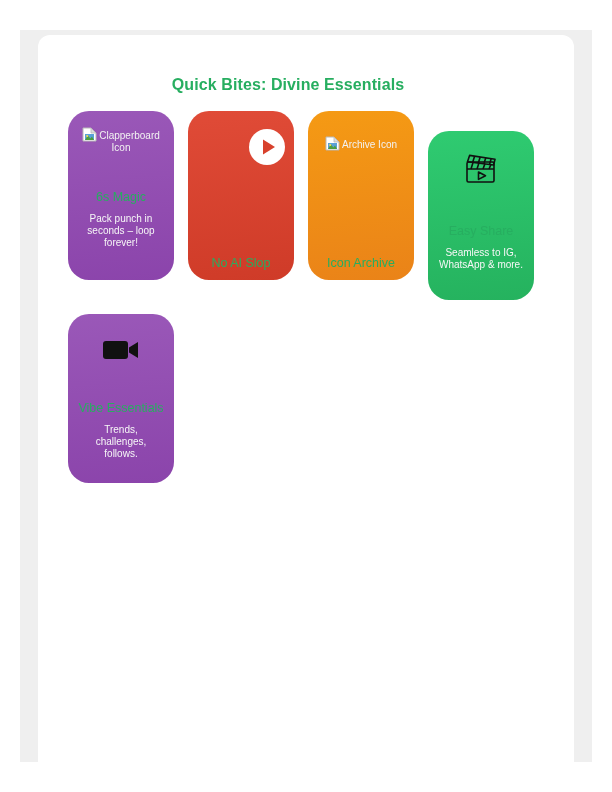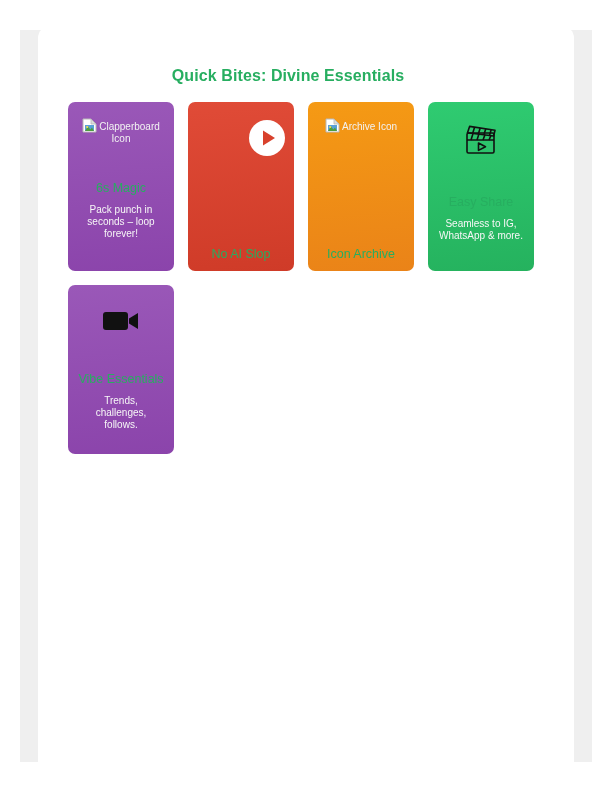--- a/index.html
+++ b/index.html
@@ -20,21 +20,21 @@
     position: absolute;
     left: 20px;
     top: 30px;
     width: 572px;
     height: 732px;
     background: #efefef;
   }
   .page-sheet {
     position: absolute;
     left: 38px;
-    top: 26px;
+    top: 35px;
     width: 536px;
     height: 750px;
     background: #ffffff;
     border-top-left-radius: 12px;
     border-top-right-radius: 12px;
     overflow: hidden;
   }
 
   
   .section-title {
@@ -56,54 +56,54 @@
     top: 76px;
     width: 500px;
     display: flex;
     flex-wrap: wrap;
     gap: 14px 14px;
   }
 
   .feature-card {
     width: 106px;
     height: 169px;
-    border-radius: 7px;
+    border-radius: 21px;
     box-sizing: border-box;
     padding: 14px 8px 10px 8px;
     display: flex;
     flex-direction: column;
     align-items: center;
     text-align: center;
     position: relative;
     overflow: hidden;
   }
   .feature-card.purple  { background: linear-gradient(175deg, #9a58b8 0%, #8b44ab 100%); }
   .feature-card.red     { background: linear-gradient(175deg, #e04b37 0%, #cf3b28 100%); align-items: flex-end; }
   .feature-card.orange  { background: linear-gradient(175deg, #f59a14 0%, #ea8318 100%); }
-  .feature-card.green   { background: linear-gradient(175deg, #2fcb71 0%, #25b25e 100%); }
+  .feature-card.green   { background: linear-gradient(175deg, #2fcb71 0%, #25b25e 100%); margin-top: 20px; }
 
   .card-icon {
     height: 44px;
     display: flex;
     align-items: center;
     justify-content: center;
     margin-bottom: 2px;
   }
 
   
   .broken-img {
     display: block;
     text-align: center;
     color: #f2f2f2;
     font-size: 10px;
     line-height: 12px;
     padding-top: 2px;
     max-width: 92px;
   }
-  .broken-img.inline-flow { text-align: center; }
+  .broken-img.inline-flow { text-align: center; margin-top: 9px; }
   .broken-glyph {
     display: inline-block;
     width: 15px;
     height: 15px;
     vertical-align: -3px;
     margin-right: 2px;
     position: relative;
   }
   .broken-glyph svg { display: block; }
 

